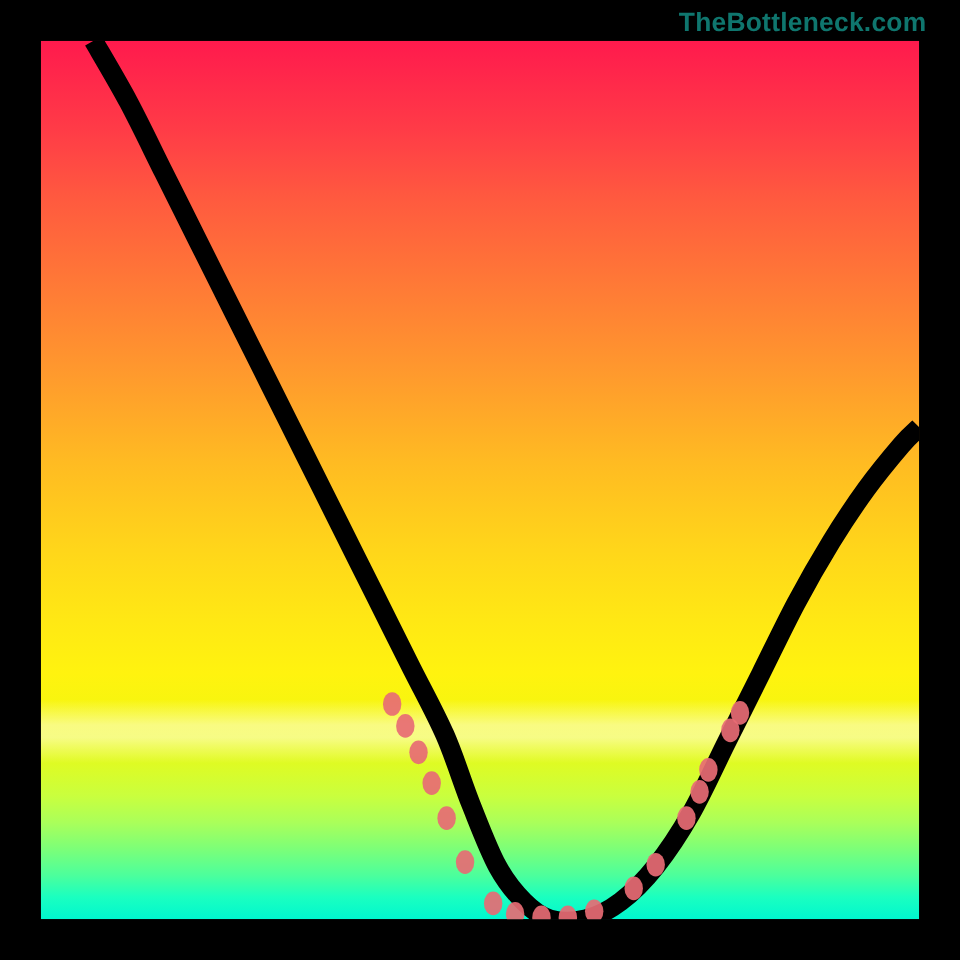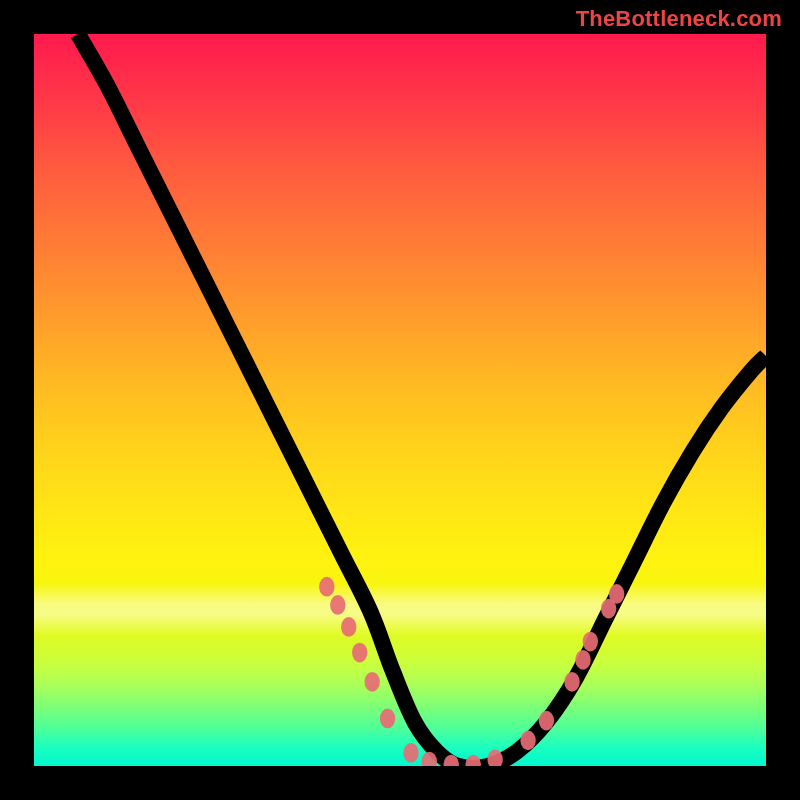--- a/index.html
+++ b/index.html
@@ -75,22 +75,22 @@
   }
   .marker {
     fill: #e76b74;
     stroke: #e76b74;
     stroke-width: 0;
     opacity: 0.92;
   }
   .watermark {
     position: absolute;
     top: 6px;
-    right: 18px;
-    color: #ef4444;
+    right: 28px;
+    color: #0f766e;
     font-size: 22px;
     font-weight: 600;
     letter-spacing: 0.2px;
     user-select: none;
   }
 </style>
 </head>
 <body>
 
 <div class="frame">

